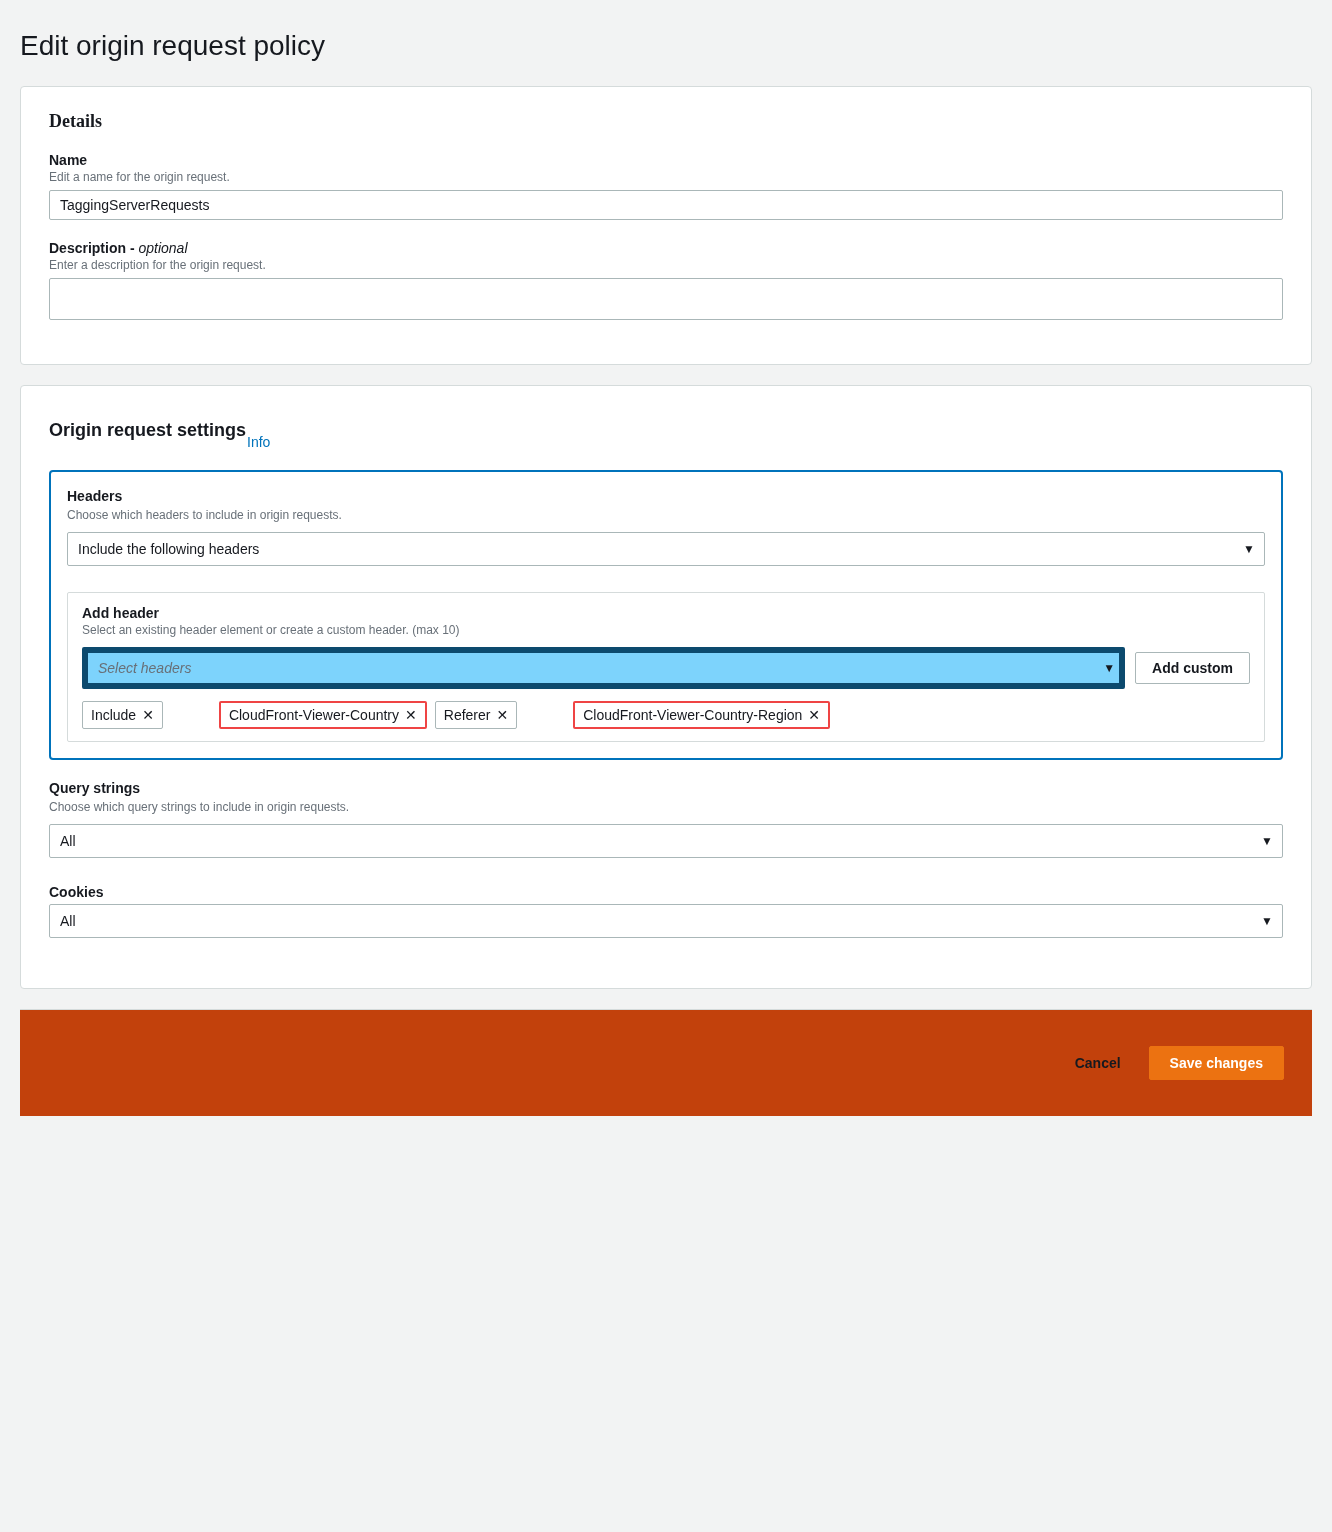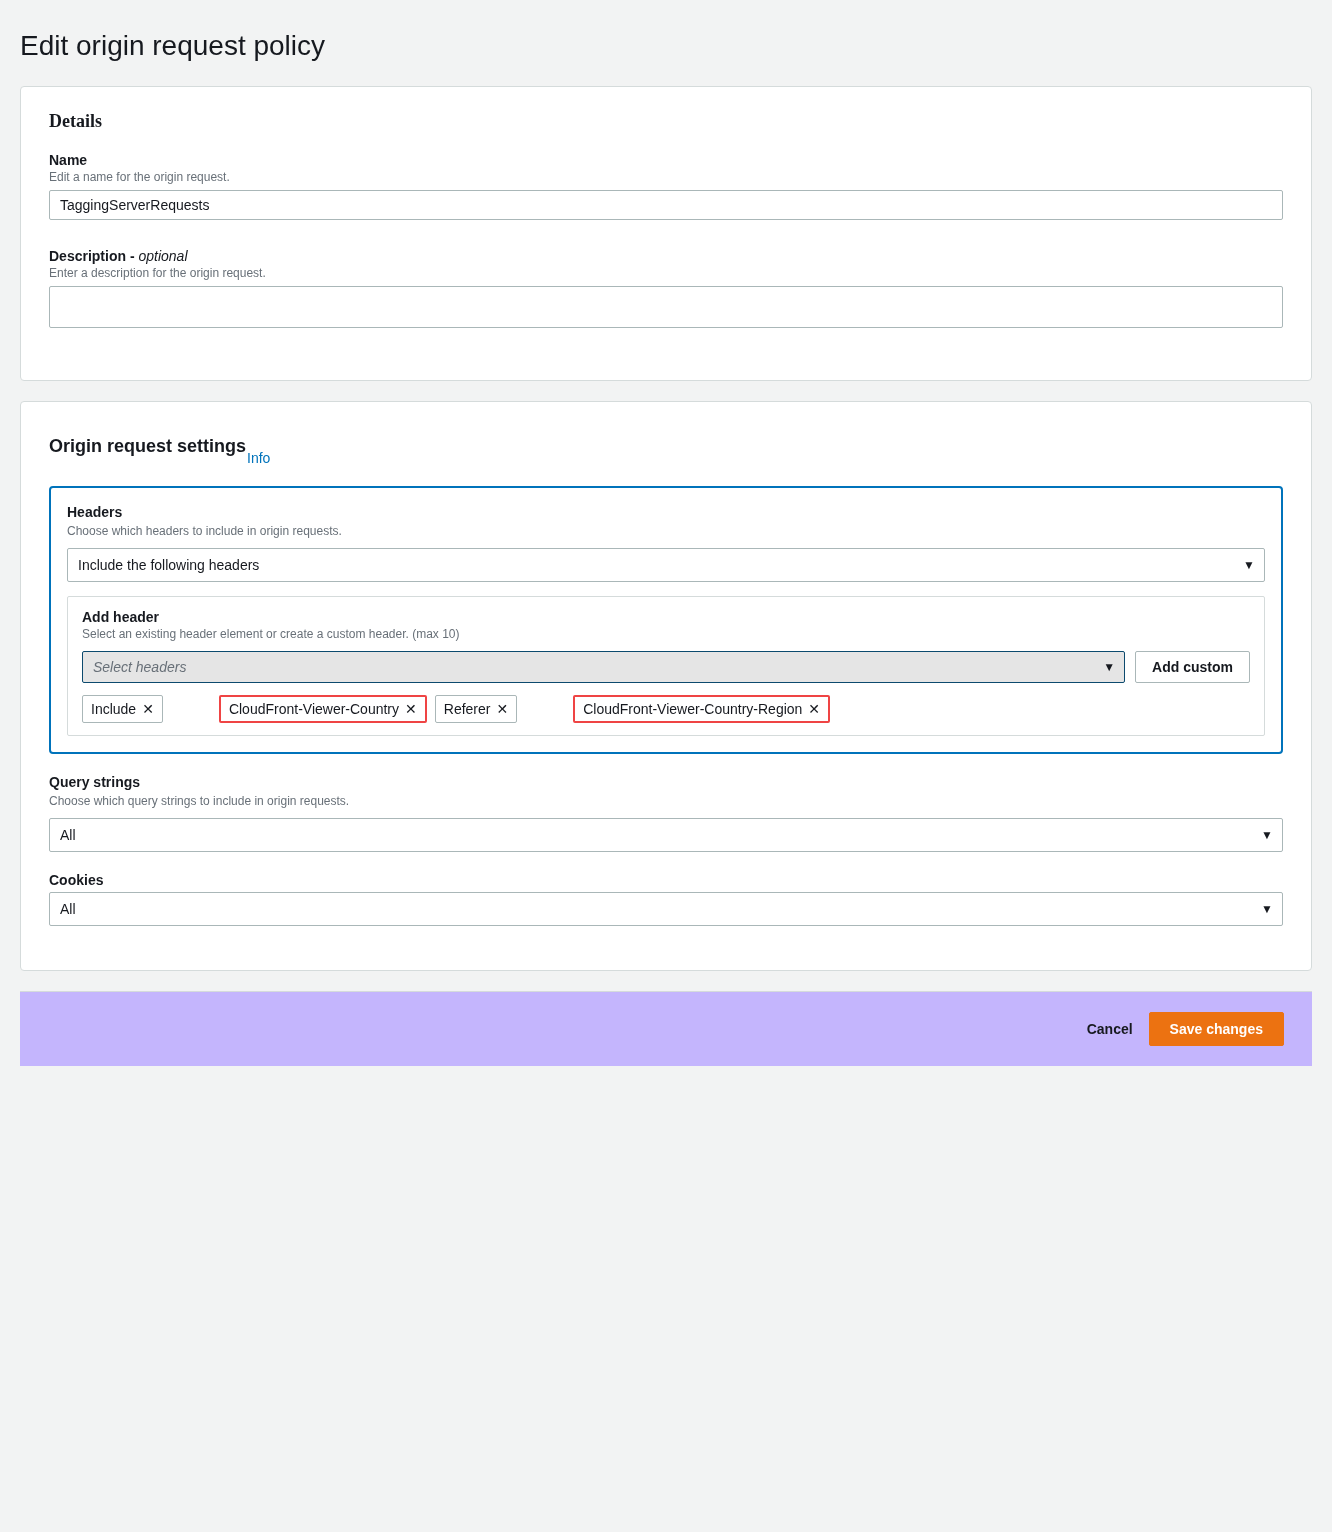--- a/index.html
+++ b/index.html
@@ -24,21 +24,21 @@
       padding: 24px 28px;
     }
     .card-title {
       font-size: 18px;
       font-weight: 700;
       margin-bottom: 20px;
       color: #16191f;
       font-family: Liberation Serif, serif;
     }
     .field-group {
-      margin-bottom: 28px;
+      margin-bottom: 20px;
     }
     .field-label {
       font-size: 14px;
       font-weight: 700;
       color: #16191f;
       margin-bottom: 2px;
     }
     .field-label-optional {
       font-weight: 400;
       font-style: italic;
@@ -89,21 +89,21 @@
       margin-bottom: 4px;
     }
     .sub-section-hint {
       font-size: 12px;
       color: #687078;
       margin-bottom: 10px;
     }
     .select-wrapper {
       position: relative;
       width: 100%;
-      margin-bottom: 14px;
+      margin-bottom: 26px;
     }
     .select-input {
       width: 100%;
       border: 1px solid #aab7b8;
       border-radius: 2px;
       padding: 8px 36px 8px 10px;
       font-size: 14px;
       color: #16191f;
       background: #fff;
       appearance: none;
@@ -131,26 +131,26 @@
       gap: 10px;
       align-items: center;
       margin-bottom: 12px;
     }
     .add-header-select-wrapper {
       position: relative;
       flex: 1;
     }
     .add-header-select {
       width: 100%;
-      border: 1px solid #0c4a6e;
+      border: 6px solid #0c4a6e;
       border-radius: 2px;
       padding: 7px 36px 7px 10px;
       font-size: 14px;
       color: #687078;
-      background: #e5e5e5;
+      background: #7dd3fc;
       appearance: none;
       -webkit-appearance: none;
       outline: none;
       cursor: pointer;
       font-style: italic;
     }
     .add-custom-btn {
       border: 1px solid #aab7b8;
       border-radius: 2px;
       padding: 7px 16px;
@@ -188,22 +188,23 @@
       line-height: 1;
       font-weight: 400;
     }
     .query-section, .cookies-section {
       margin-bottom: 20px;
     }
     .footer {
       display: flex;
       justify-content: flex-end;
       align-items: center;
-      padding: 20px 28px;
-      background: #c4b5fd;
+      gap: 12px;
+      padding: 36px 28px;
+      background: #c2410c;
       border-top: 1px solid #d5dbdb;
       margin-top: 20px;
     }
     .cancel-btn {
       background: transparent;
       border: none;
       font-size: 14px;
       font-weight: 700;
       color: #16191f;
       cursor: pointer;

